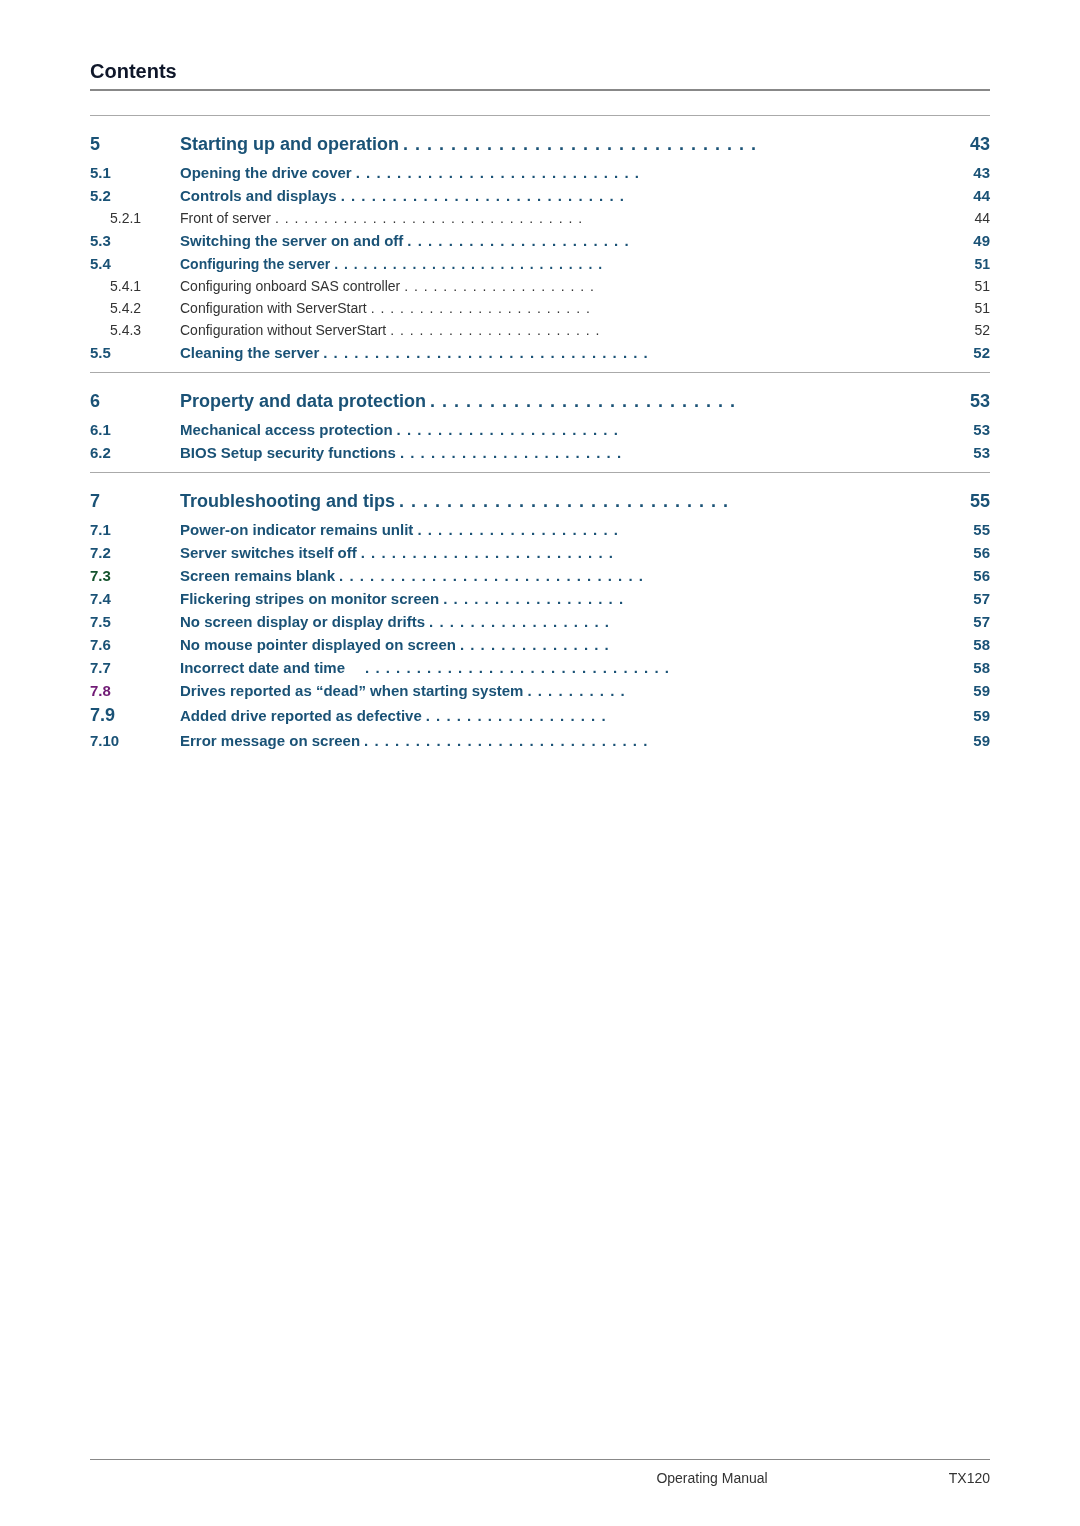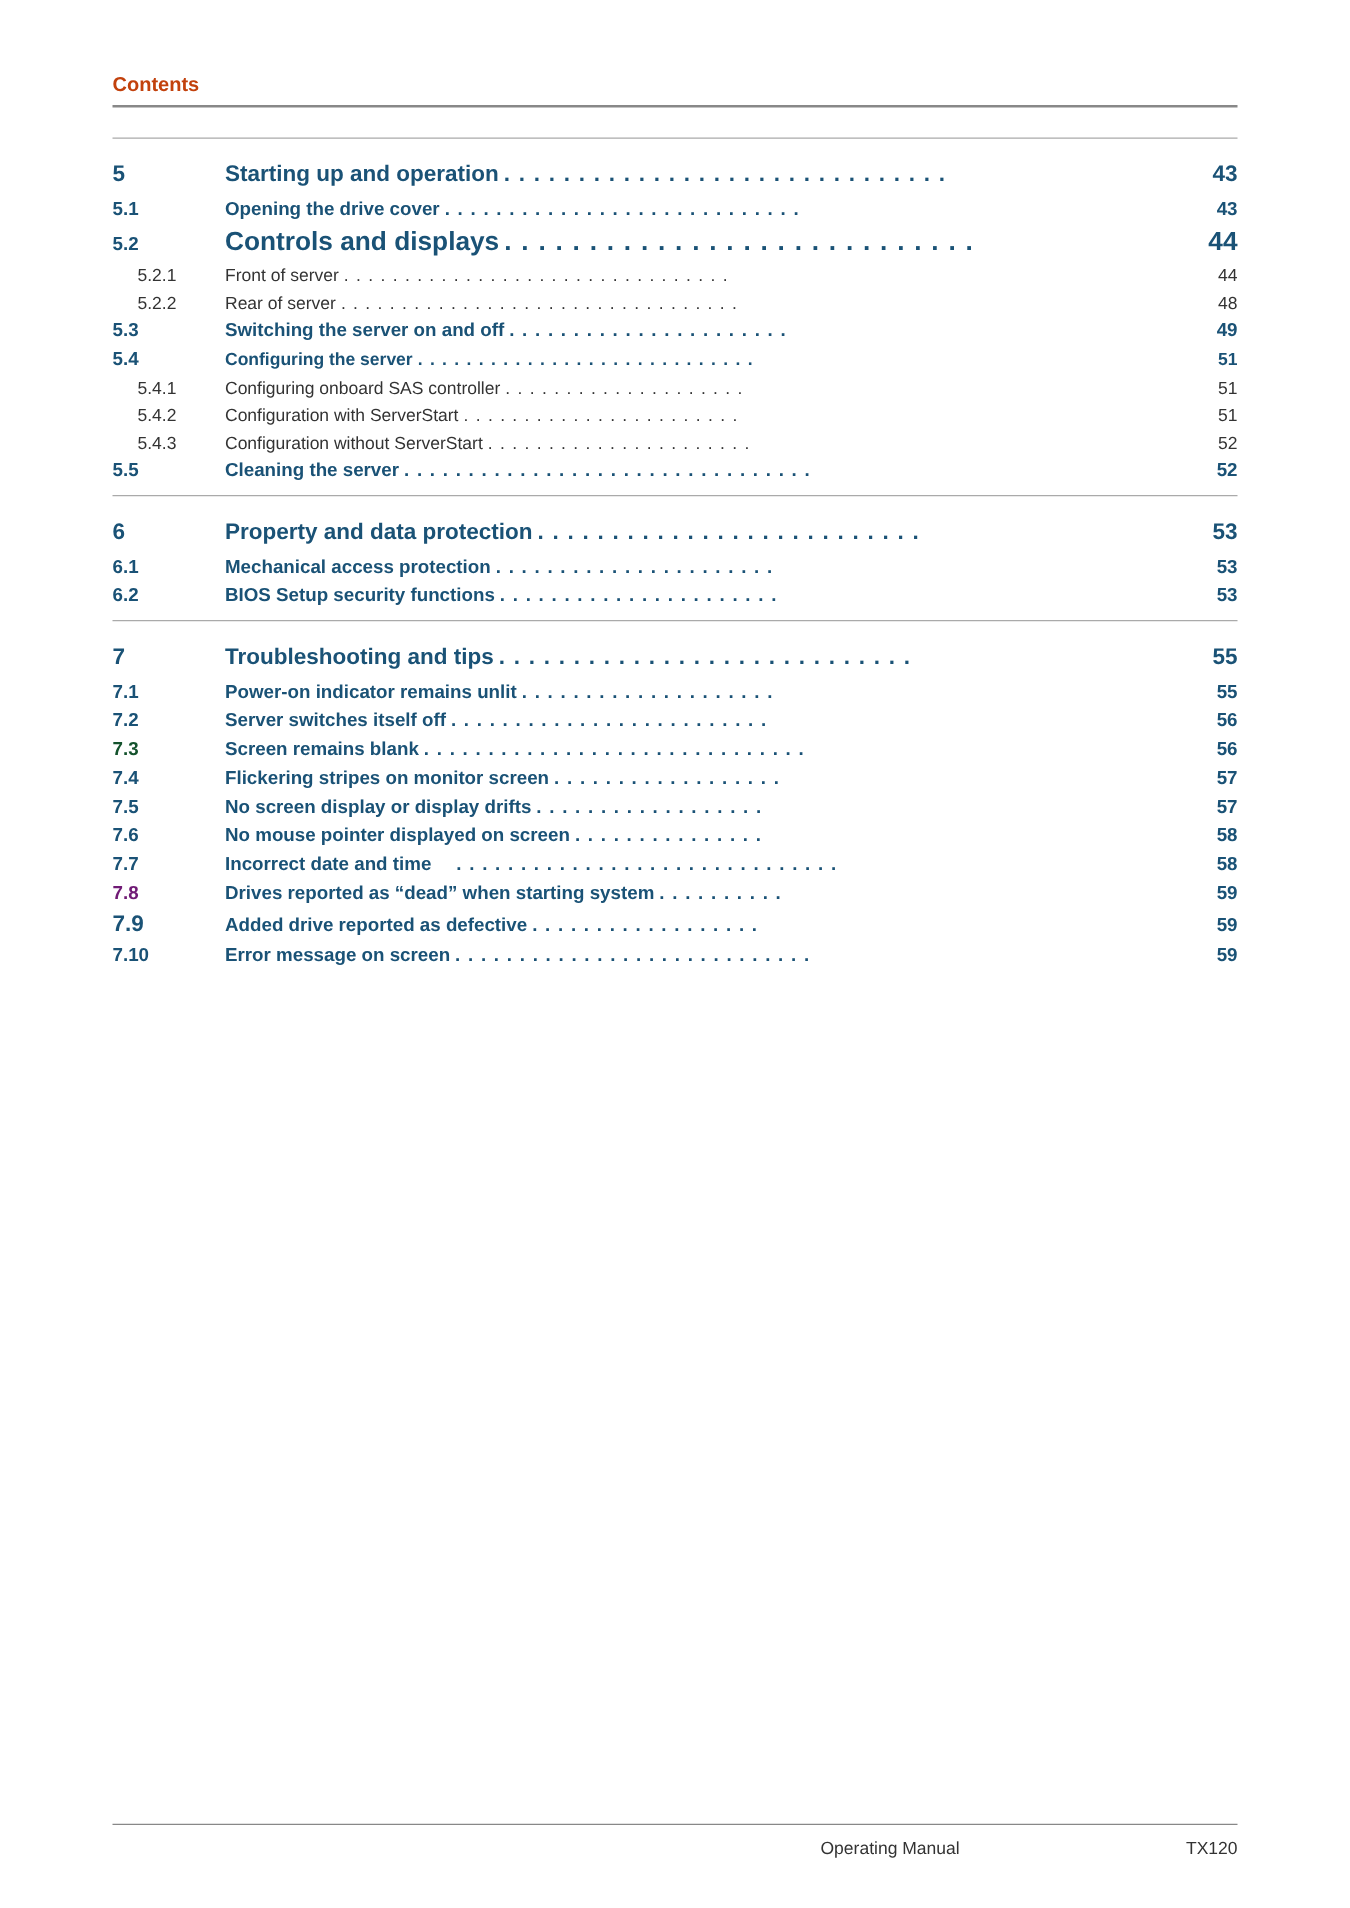--- a/index.html
+++ b/index.html
@@ -15,23 +15,23 @@
 
     .page {
       width: 1080px;
       min-height: 1526px;
       background: #fff;
       padding: 60px 90px 80px 90px;
       position: relative;
     }
 
     .contents-header {
-      font-size: 16px;
+      font-size: 20px;
       font-weight: bold;
-      color: #c2410c;
+      color: #0f172a;
       margin-bottom: 6px;
     }
 
     .header-rule {
       border: none;
       border-top: 2px solid #888;
       margin-bottom: 24px;
     }
 
     
@@ -89,40 +89,32 @@
       <div style="display: flex; align-items: baseline; padding-top: 3px; padding-bottom: 3px;">
         <span style="font-size: 15px; font-weight: bold; color: rgb(26, 82, 118); min-width: 80px; margin-right: 10px; padding-left: 0px; white-space: nowrap;">5.1</span>
         <span style="display: flex; align-items: baseline; flex: 1 1 0%; font-size: 15px; font-weight: bold; color: rgb(26, 82, 118);">
           <span style="white-space: nowrap; margin-right: 4px;">Opening the drive cover</span>
           <span style="flex: 1 1 0%; overflow: hidden; white-space: nowrap; color: rgb(26, 82, 118); letter-spacing: 1px;"> . . . . . . . . . . . . . . . . . . . . . . . . . . . . </span>
           <span style="white-space: nowrap; margin-left: 2px;">43</span>
         </span>
       </div>
       <div style="display: flex; align-items: baseline; padding-top: 3px; padding-bottom: 3px;">
         <span style="font-size: 15px; font-weight: bold; color: rgb(26, 82, 118); min-width: 80px; margin-right: 10px; padding-left: 0px; white-space: nowrap;">5.2</span>
-        <span style="display: flex; align-items: flex-start; flex: 1 1 0%; font-size: 21px; font-weight: bold; color: rgb(26, 82, 118);">
+        <span style="display: flex; align-items: flex-start; flex: 1 1 0%; font-size: 15px; font-weight: bold; color: rgb(26, 82, 118);">
           <span style="white-space: nowrap; margin-right: 4px;">Controls and displays</span>
           <span style="flex: 1 1 0%; overflow: hidden; white-space: nowrap; color: rgb(26, 82, 118); letter-spacing: 1px;"> . . . . . . . . . . . . . . . . . . . . . . . . . . . . </span>
           <span style="white-space: nowrap; margin-left: 2px;">44</span>
         </span>
       </div>
       <div style="display: flex; align-items: baseline; padding-top: 3px; padding-bottom: 3px;">
         <span style="font-size: 14px; font-weight: normal; color: rgb(51, 51, 51); min-width: 80px; margin-right: 10px; padding-left: 20px; white-space: nowrap;">5.2.1</span>
         <span style="display: flex; align-items: baseline; flex: 1 1 0%; font-size: 14px; font-weight: normal; color: rgb(51, 51, 51);">
           <span style="white-space: nowrap; margin-right: 4px;">Front of server</span>
           <span style="flex: 1 1 0%; overflow: hidden; white-space: nowrap; color: rgb(51, 51, 51); letter-spacing: 1px;"> . . . . . . . . . . . . . . . . . . . . . . . . . . . . . . . . </span>
           <span style="white-space: nowrap; margin-left: 2px;">44</span>
-        </span>
-      </div>
-      <div style="display: flex; align-items: baseline; padding-top: 3px; padding-bottom: 3px;">
-        <span style="font-size: 14px; font-weight: normal; color: rgb(51, 51, 51); min-width: 80px; margin-right: 10px; padding-left: 20px; white-space: nowrap;">5.2.2</span>
-        <span style="display: flex; align-items: baseline; flex: 1 1 0%; font-size: 14px; font-weight: normal; color: rgb(51, 51, 51);">
-          <span style="white-space: nowrap; margin-right: 4px;">Rear of server</span>
-          <span style="flex: 1 1 0%; overflow: hidden; white-space: nowrap; color: rgb(51, 51, 51); letter-spacing: 1px;"> . . . . . . . . . . . . . . . . . . . . . . . . . . . . . . . . . </span>
-          <span style="white-space: nowrap; margin-left: 2px;">48</span>
         </span>
       </div>
       <div style="display: flex; align-items: baseline; padding-top: 3px; padding-bottom: 3px;">
         <span style="font-size: 15px; font-weight: bold; color: rgb(26, 82, 118); min-width: 80px; margin-right: 10px; padding-left: 0px; white-space: nowrap;">5.3</span>
         <span style="display: flex; align-items: baseline; flex: 1 1 0%; font-size: 15px; font-weight: bold; color: rgb(26, 82, 118);">
           <span style="white-space: nowrap; margin-right: 4px;">Switching the server on and off</span>
           <span style="flex: 1 1 0%; overflow: hidden; white-space: nowrap; color: rgb(26, 82, 118); letter-spacing: 1px;"> . . . . . . . . . . . . . . . . . . . . . . </span>
           <span style="white-space: nowrap; margin-left: 2px;">49</span>
         </span>
       </div>

